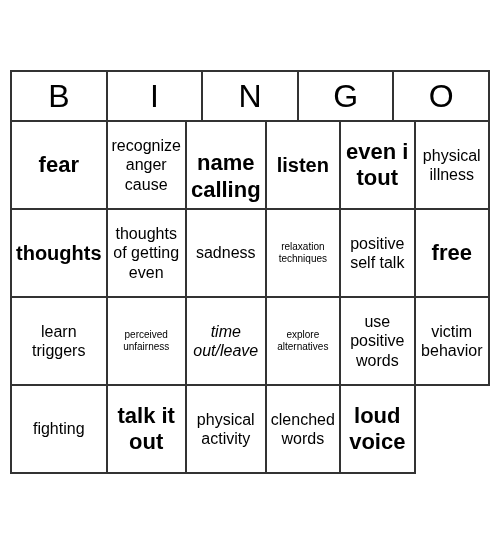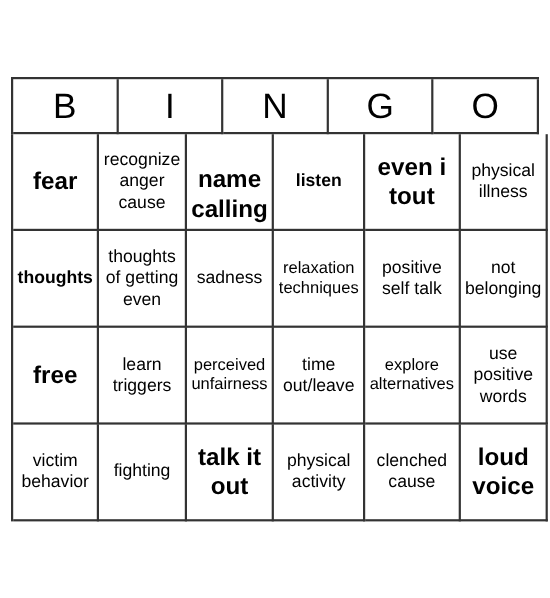--- a/index.html
+++ b/index.html
@@ -61,30 +61,30 @@
     .bingo-cell .cell-text {
       line-height: 1.2;
     }
 
     .large-text {
       font-size: 22px;
       font-weight: bold;
     }
 
     .medium-text {
-      font-size: 16px;
+      font-size: 20px;
       font-weight: bold;
     }
 
     .small-text {
       font-size: 16px;
     }
 
     .xsmall-text {
-      font-size: 15px;
+      font-size: 10px;
     }
   </style>
 </head>
 <body>
 
 <div class="bingo-container">
   <div class="bingo-title-row">
   <div class="bingo-title-cell">B</div>
       <div class="bingo-title-cell">I</div>
       <div class="bingo-title-cell">N</div>
@@ -128,36 +128,32 @@
       </div>
       <div class="bingo-cell">
         <span class="cell-text xsmall-text" style="white-space: pre-line;">relaxation
 techniques</span>
       </div>
       <div class="bingo-cell">
         <span class="cell-text small-text" style="white-space: pre-line;">positive
 self talk</span>
       </div>
       <div class="bingo-cell">
-        <span class="cell-text small-text" style="white-space: pre-line;">not
-belonging</span>
-      </div>
-      <div class="bingo-cell">
         <span class="cell-text large-text" style="white-space: pre-line;">free</span>
       </div>
       <div class="bingo-cell">
         <span class="cell-text small-text" style="white-space: pre-line;">learn
 triggers</span>
       </div>
       <div class="bingo-cell">
         <span class="cell-text xsmall-text" style="white-space: pre-line;">perceived
 unfairness</span>
       </div>
       <div class="bingo-cell">
-        <span class="cell-text small-text" style="white-space: pre-line;">time
+        <span class="cell-text small-text" style="white-space: pre-line; font-style: italic;">time
 out/leave</span>
       </div>
       <div class="bingo-cell">
         <span class="cell-text xsmall-text" style="white-space: pre-line;">explore
 alternatives</span>
       </div>
       <div class="bingo-cell">
         <span class="cell-text small-text" style="white-space: pre-line;">use
 positive
 words</span>
@@ -172,20 +168,20 @@
       <div class="bingo-cell">
         <span class="cell-text large-text" style="white-space: pre-line;">talk it
 out</span>
       </div>
       <div class="bingo-cell">
         <span class="cell-text small-text" style="white-space: pre-line;">physical
 activity</span>
       </div>
       <div class="bingo-cell">
         <span class="cell-text small-text" style="white-space: pre-line;">clenched
-cause</span>
+words</span>
       </div>
       <div class="bingo-cell">
         <span class="cell-text large-text" style="white-space: pre-line;">loud
 voice</span>
       </div>
     </div>
 </div>
 
 </body></html>

